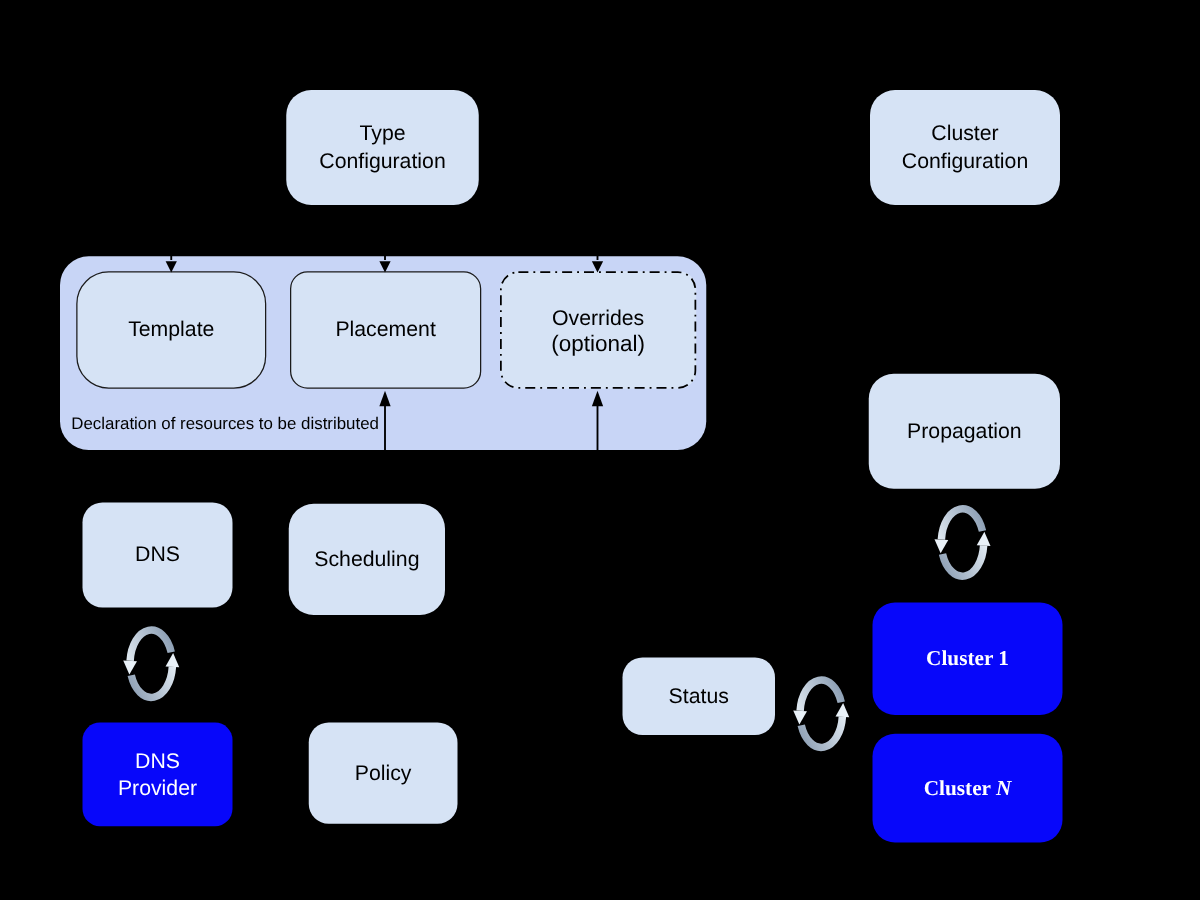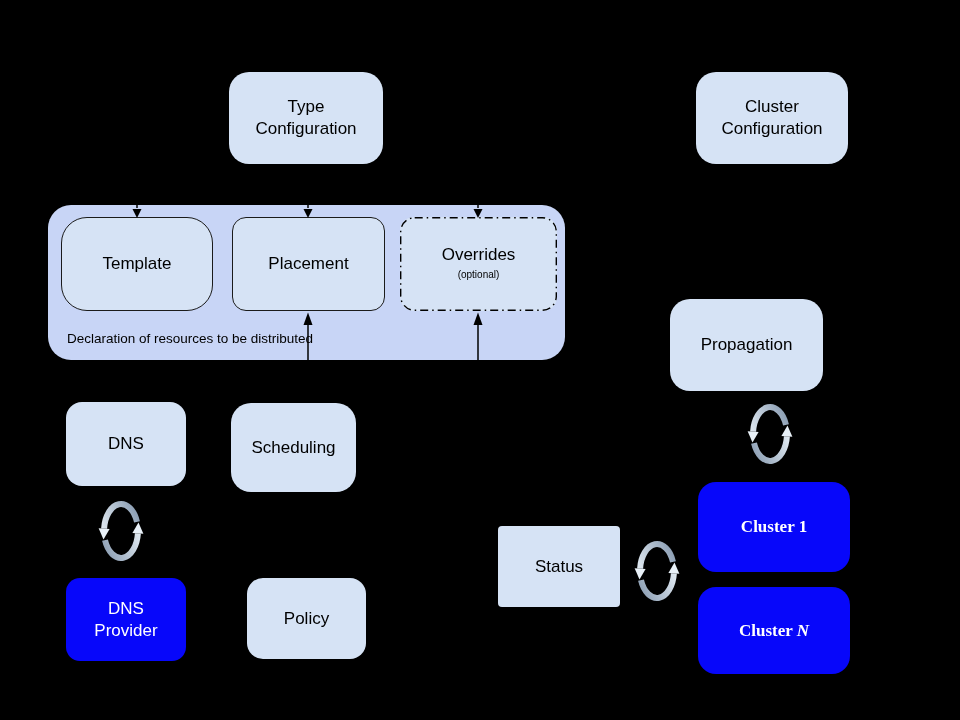--- a/index.html
+++ b/index.html
@@ -21,38 +21,38 @@
   }
   .box{
     position:absolute;display:flex;flex-direction:column;
     align-items:center;justify-content:center;text-align:center;
     box-sizing:border-box;
   }
   .light{background:var(--light-box);}
   .blue{background:var(--blue-box);color:var(--text-light);}
   .bordered{border:1.2px solid var(--box-border);}
   .lbl{font-size:17px;line-height:22px;display:block;}
-  .sub{font-size:10px;line-height:18px;display:block;}
+  .sub{font-size:18px;line-height:18px;display:block;}
   .bold{font-weight:bold;font-family:Liberation Serif, serif;}
   .italic{font-style:italic;}
 
   
   .type-config       {left:229px;top:72px;width:154px;height:92px;border-radius:20px;}
   .cluster-config    {left:696px;top:72px;width:152px;height:92px;border-radius:20px;}
   .dist-container    {left:48px; top:205px;width:517px;height:155px;border-radius:23px;background:var(--container-box);}
   .template          {left:61px; top:217px;width:152px;height:94px;border-radius:26px;}
   .placement         {left:232px;top:217px;width:153px;height:94px;border-radius:14px;}
   .overrides         {left:400px;top:217px;width:157px;height:94px;border-radius:14px;}
-  .caption           {position:absolute;left:67px;top:330px;font-size:13.5px;line-height:17px;}
+  .caption           {position:absolute;left:57px;top:330px;font-size:13.5px;line-height:17px;}
   .dns               {left:66px; top:402px;width:120px;height:84px;border-radius:16px;}
   .scheduling        {left:231px;top:403px;width:125px;height:89px;border-radius:20px;}
   .dns-provider      {left:66px; top:578px;width:120px;height:83px;border-radius:14px;}
   .policy            {left:247px;top:578px;width:119px;height:81px;border-radius:16px;}
-  .status            {left:498px;top:526px;width:122px;height:81px;border-radius:4px;}
-  .propagation       {left:670px;top:299px;width:153px;height:92px;border-radius:20px;}
+  .status            {left:498px;top:526px;width:122px;height:62px;border-radius:16px;}
+  .propagation       {left:695px;top:299px;width:153px;height:92px;border-radius:20px;}
   .cluster-1         {left:698px;top:482px;width:152px;height:90px;border-radius:18px;}
   .cluster-n         {left:698px;top:587px;width:152px;height:87px;border-radius:18px;}
 
   .overlay{position:absolute;left:0;top:0;width:960px;height:720px;pointer-events:none;}
 </style>
 </head>
 <body>
 
 <div class="stage">
 

